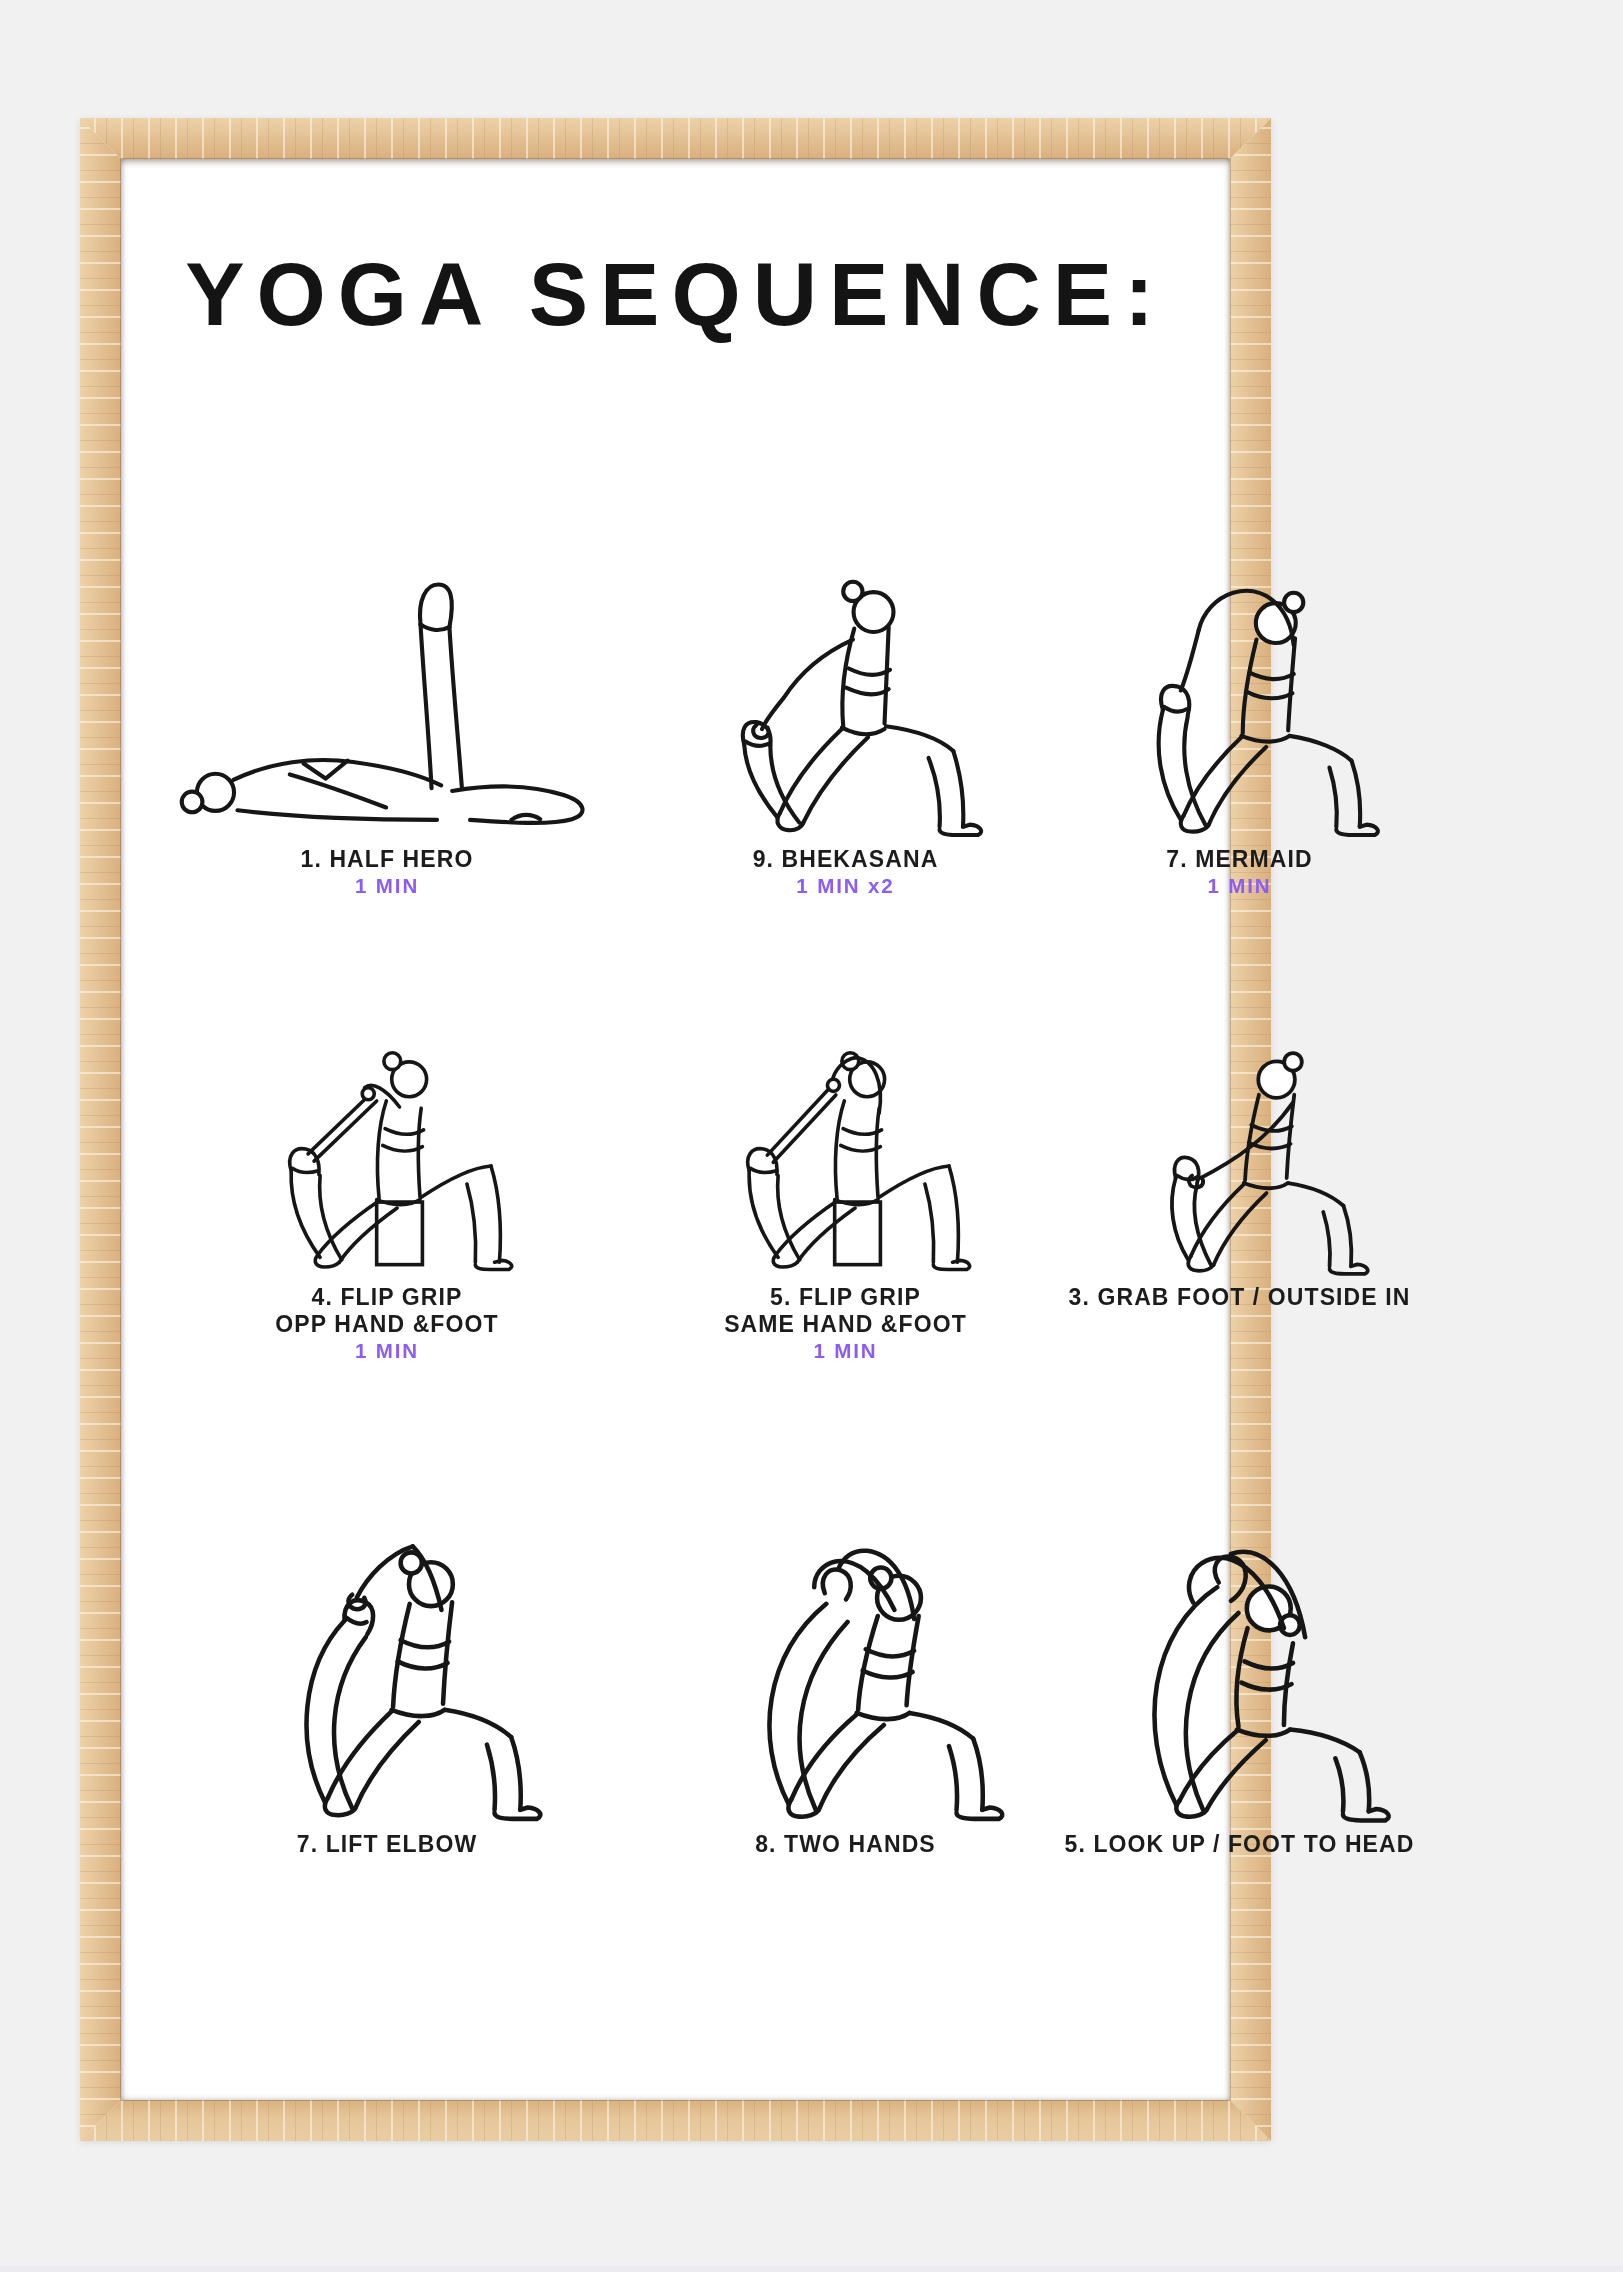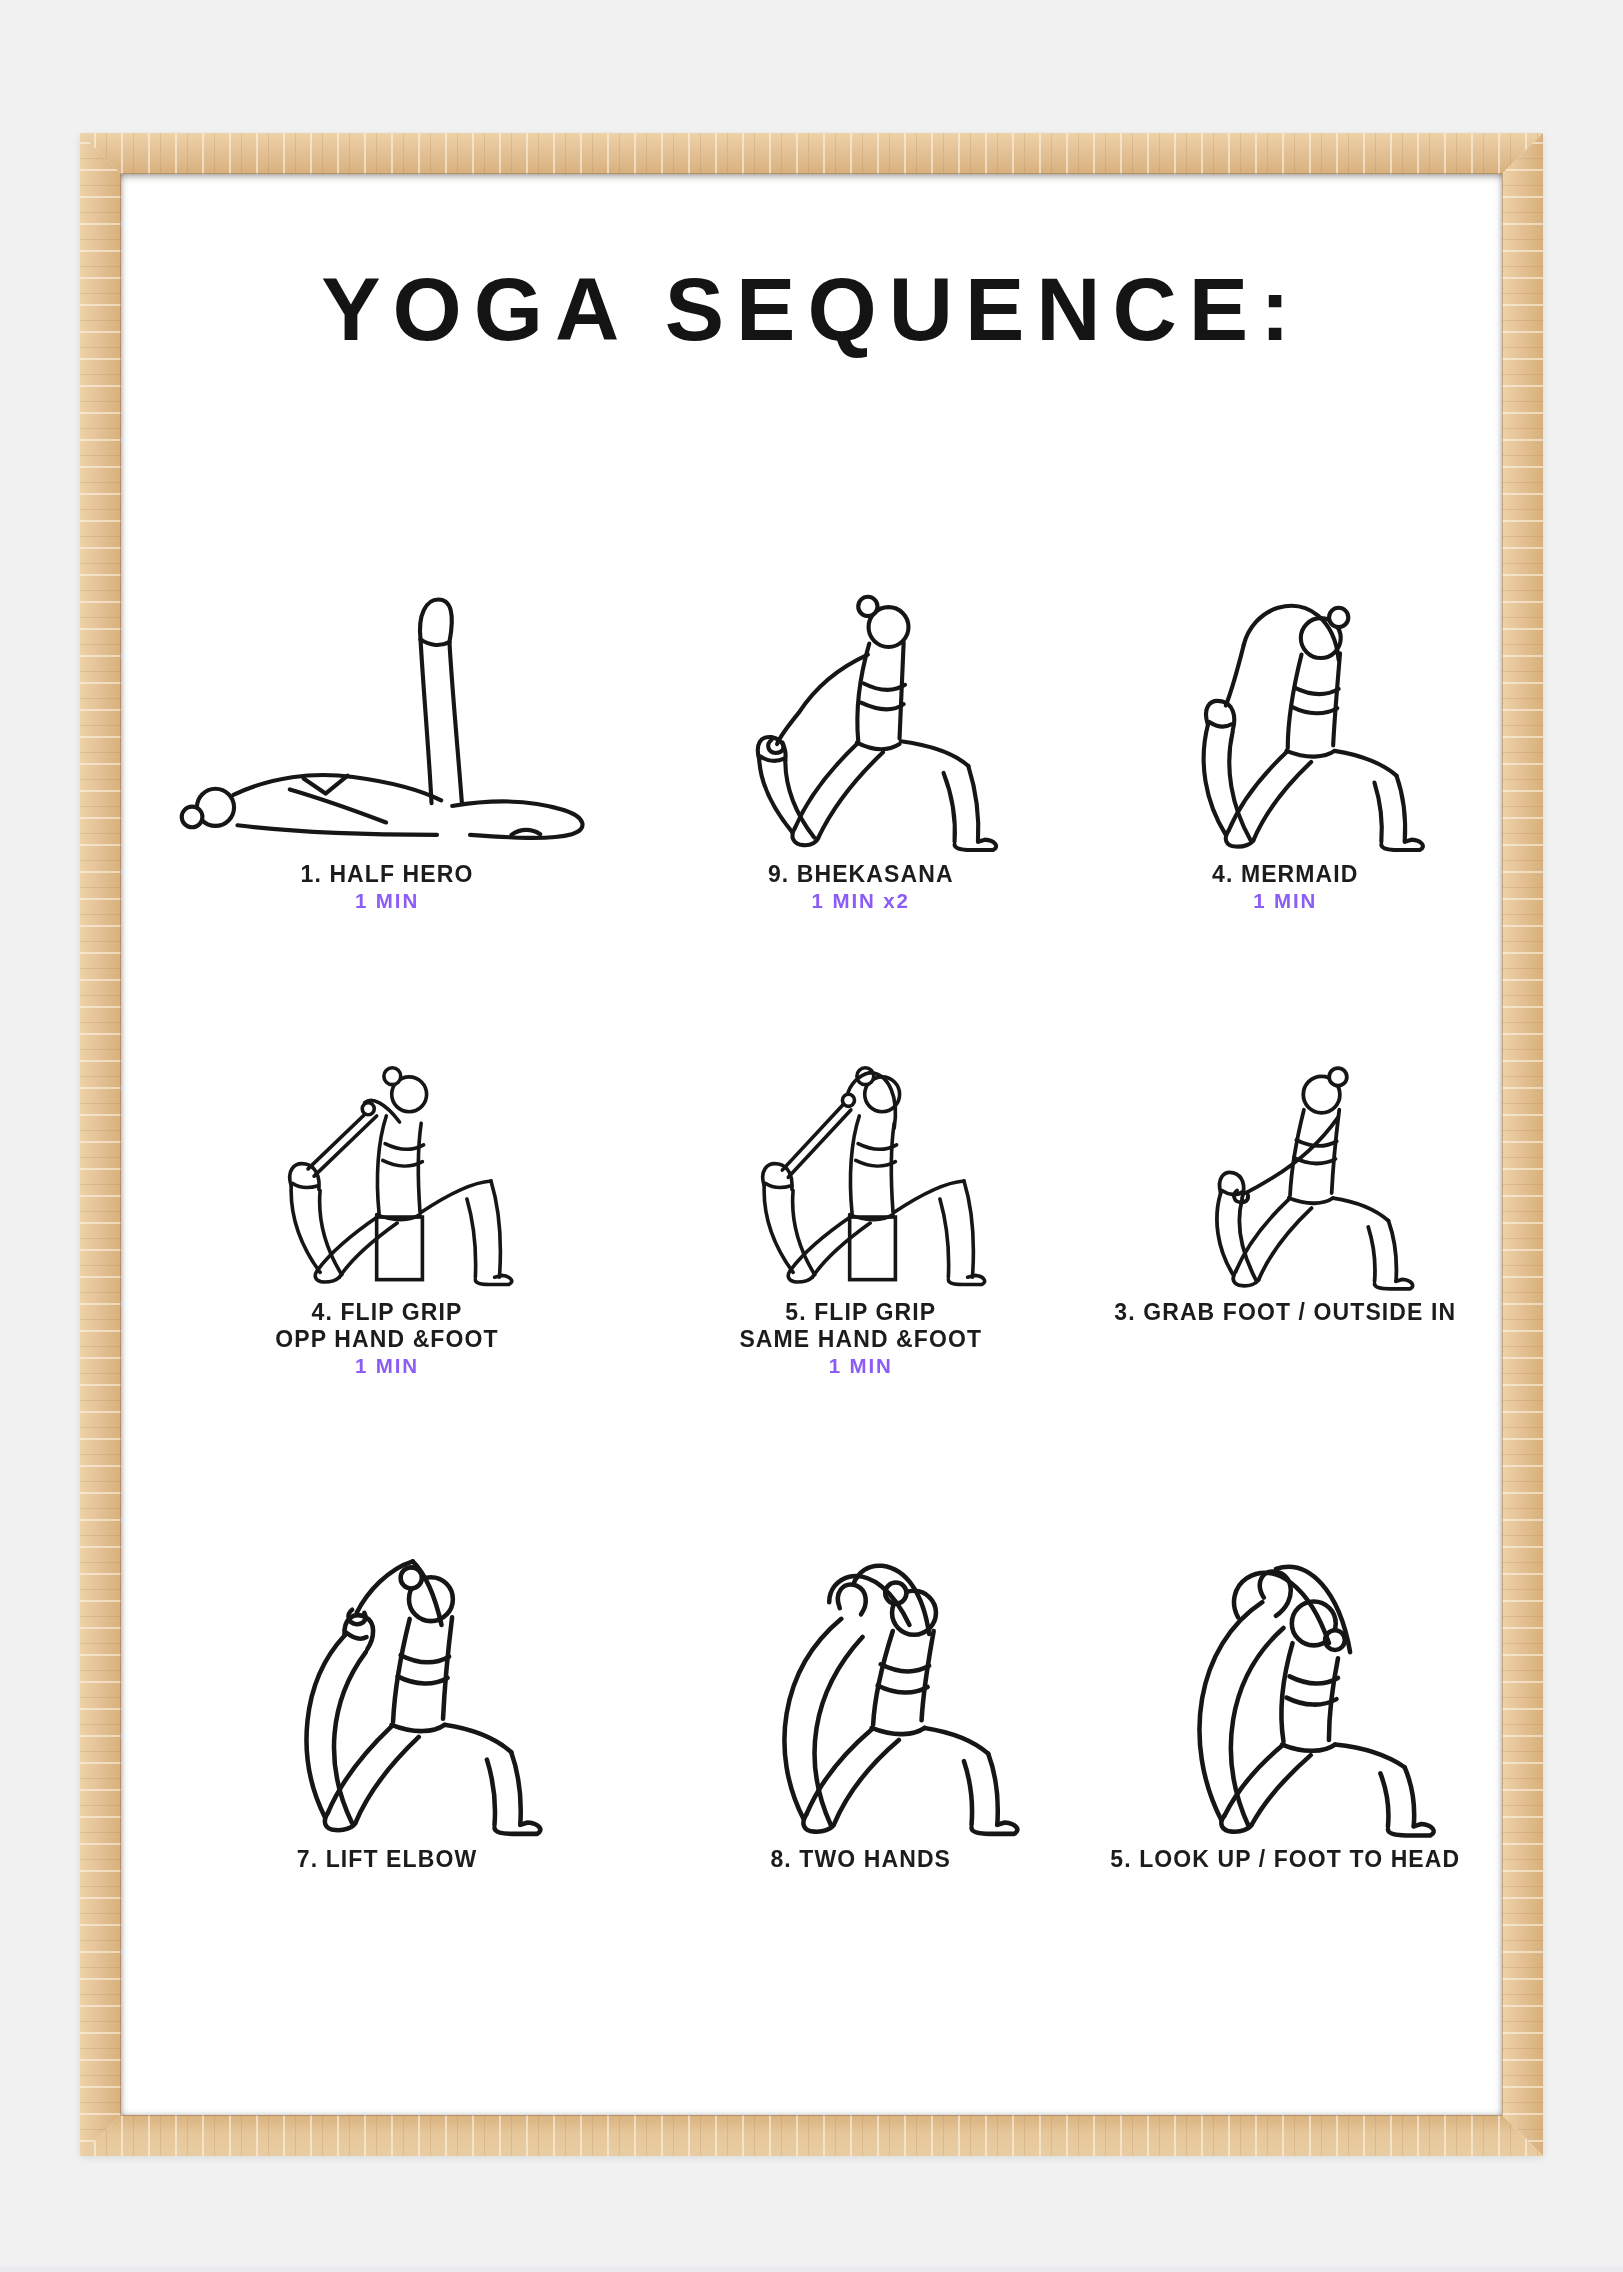--- a/index.html
+++ b/index.html
@@ -1,21 +1,21 @@
 <!DOCTYPE html>
 <html style="font-size:12px"><head>
 <meta charset="utf-8">
 <style>
   html,body{margin:0;padding:0;}
   body{background:#f1f1f2;font-family:"Liberation Sans", sans-serif;}
   .stage{position:relative;width:1623px;height:2273px;background:#f1f1f2;overflow:hidden;}
   .floor-band{position:absolute;left:0;bottom:0;width:100%;height:6.8px;background:#ececee;}
 
   
-  .frame{position:absolute;left:80px;top:133px;width:1463px;height:2023px;
+  .frame{position:absolute;left:80px;top:118px;width:1191px;height:2023px;
          box-shadow:0 2.3px 7.6px rgba(0,0,0,0.10);}
   .wood{position:absolute;}
   .wood.h{left:0;width:100%;height:41px;
     background:
       repeating-linear-gradient(90deg, rgba(255,248,234,0.00) 0 13.6px, rgba(255,248,234,0.55) 13.6px 16px, rgba(0,0,0,0) 16px 26px, rgba(166,121,74,0.20) 26px 27px),
       linear-gradient(180deg,#eed2a8 0%, #e4c296 45%, #d8b07c 100%);}
   .wood.v{top:0;height:100%;width:41px;
     background:
       repeating-linear-gradient(0deg, rgba(255,248,234,0.00) 0 13.6px, rgba(255,248,234,0.55) 13.6px 16px, rgba(0,0,0,0) 16px 26px, rgba(166,121,74,0.20) 26px 27px),
       linear-gradient(90deg,#eed2a8 0%, #e4c296 45%, #d8b07c 100%);}
@@ -151,21 +151,21 @@
               <path class="ln" d="M178,376 C170,388 174,398 188,399 C200,400 210,396 214,390"></path>
               <path class="ln" d="M174,382 C144,334 134,276 148,222"></path>
               <path class="ln" d="M210,390 C182,340 172,284 184,232"></path>
               <path class="ln" d="M148,222 C140,198 150,184 168,188 C184,192 190,208 184,230"></path>
               <path class="ln" d="M150,218 C162,226 174,226 183,221"></path>
               <path class="ln" d="M338,128 C332,68 292,40 250,52 C224,60 206,82 200,106"></path>
               <path class="ln" d="M200,106 C192,138 184,168 174,194"></path>
             </svg>
           </div>
           <figcaption>
-            <span class="pname">4. MERMAID</span>
+            <span class="pname">7. MERMAID</span>
             <span class="pname"></span>
             <span class="pdur">1 MIN</span>
           </figcaption>
         </figure>
 
         <figure class="cell r2">
           <div class="fig">
             <svg width="337" height="265" viewBox="0 0 560 440">
               <rect class="blk" x="262" y="304" width="76" height="104"></rect>
               <path class="ln" d="M266,298 C260,238 264,178 278,136"></path>

